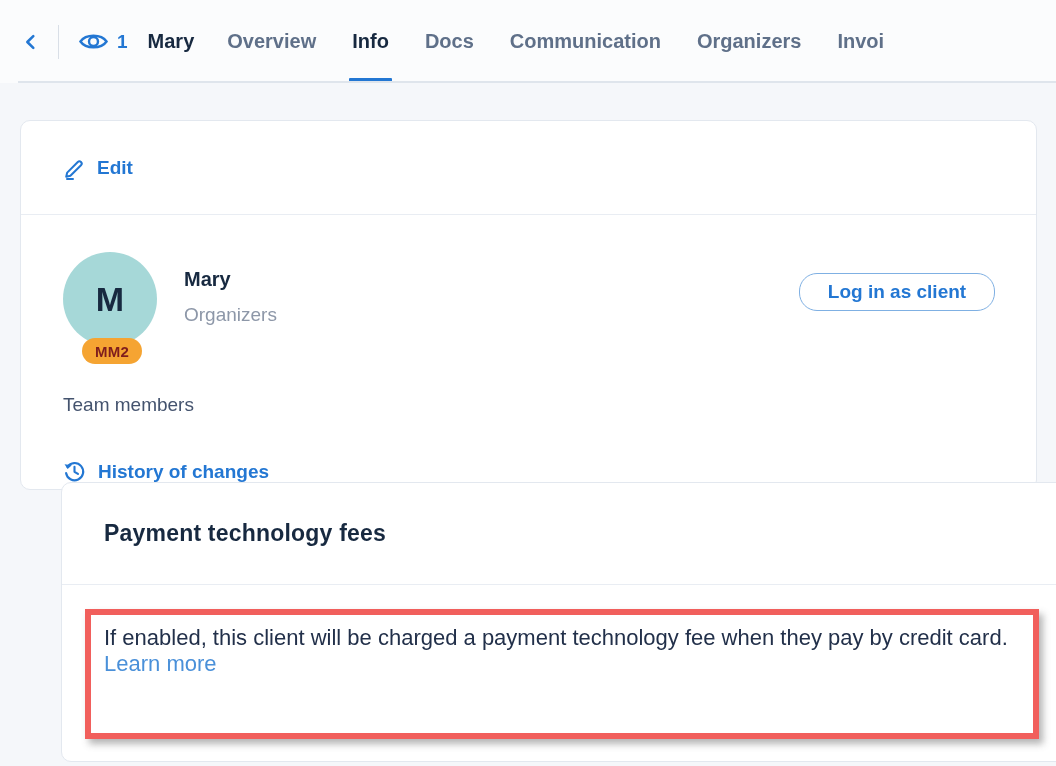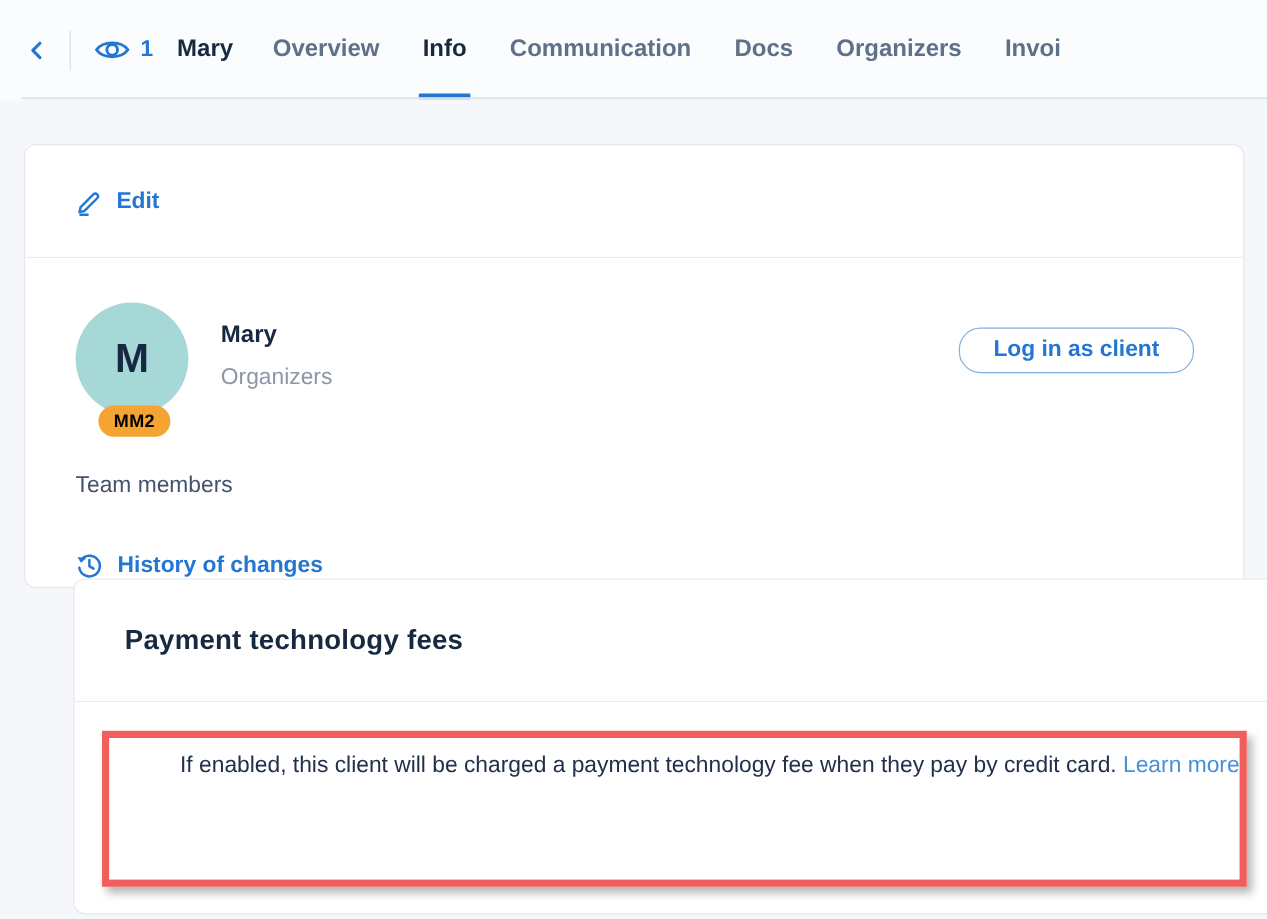--- a/index.html
+++ b/index.html
@@ -67,21 +67,21 @@
     color:#2377d3; font-family:inherit; font-size:19px; font-weight:700; cursor:pointer;
   }
   .avatar-wrap { position:absolute; left:42px; top:131px; width:96px; height:118px; }
   .avatar {
     width:94px; height:94px; border-radius:50%; background:#a6d8d8;
     display:flex; align-items:center; justify-content:center;
     font-size:34px; font-weight:700; color:#172940;
   }
   .avatar-badge {
     position:absolute; left:19px; top:86px; min-width:60px; height:26px;
-    background:#f5a432; border-radius:13px; color:#000000;
+    background:#f5a432; border-radius:13px; color:#7f1d1d;
     font-size:15px; font-weight:700; display:flex; align-items:center; justify-content:center;
     padding:0 12px; letter-spacing:.3px;
   }
   .identity { position:absolute; left:163px; top:147px; display:flex; flex-direction:column; gap:13px; }
   .identity-name { font-size:20px; font-weight:700; color:#172940; }
   .identity-type { font-size:19px; color:#8d97a8; }
   .login-client-btn {
     position:absolute; right:41px; top:152px; width:196px; height:38px;
     background:#ffffff; border:1.5px solid #7fb0e3; border-radius:18px;
     color:#2377d3; font-family:inherit; font-size:19px; font-weight:700; cursor:pointer;
@@ -94,21 +94,21 @@
 
   
   .card-payment { top:482px; height:280px;margin-left:41px; }
   .card-payment .card-header { height:102px; }
   .highlight-box {
     position:absolute; left:23px; top:126px; width:954px; height:130px;
     border:6px solid #f15f5c; background:#ffffff;
     box-shadow:4px 5px 7px rgba(90,90,90,.45);
     padding:10px 0 0 13px;
   }
-  .fee-desc { font-size:19px; color:#22304a; line-height:26px;text-align:right; }
+  .fee-desc { font-size:22px; color:#22304a; line-height:26px; }
   .learn-more { color:#4a90d9; cursor:pointer; }
   .toggle-row { display:flex; align-items:center; gap:13px; margin-top:25px; }
   .toggle {
     position:relative; width:50px; height:28px; border-radius:14px;
     background:#2377d3; cursor:pointer; flex:0 0 auto;
   }
   .toggle .knob {
     position:absolute; top:3px; right:3px; width:22px; height:22px;
     border-radius:50%; background:#ffffff;
   }
@@ -139,22 +139,22 @@
           </svg>
       </span>
       <span>1</span>
     </div>
 
     <div class="client-name-tab">Mary</div>
 
     <nav class="tabs">
       <div class="tab">Overview</div>
       <div class="tab active">Info</div>
+      <div class="tab">Docs</div>
       <div class="tab">Communication</div>
-      <div class="tab">Docs</div>
       <div class="tab">Organizers</div>
       <div class="tab">Invoi</div>
     </nav>
   </header>
 
   <section class="card card-account">
     <div class="card-header">
       <button class="edit-btn">
         <span>
           <svg width="24" height="24" viewBox="0 0 24 24" fill="none" stroke="#2377d3" stroke-width="2" stroke-linecap="round" stroke-linejoin="round">

